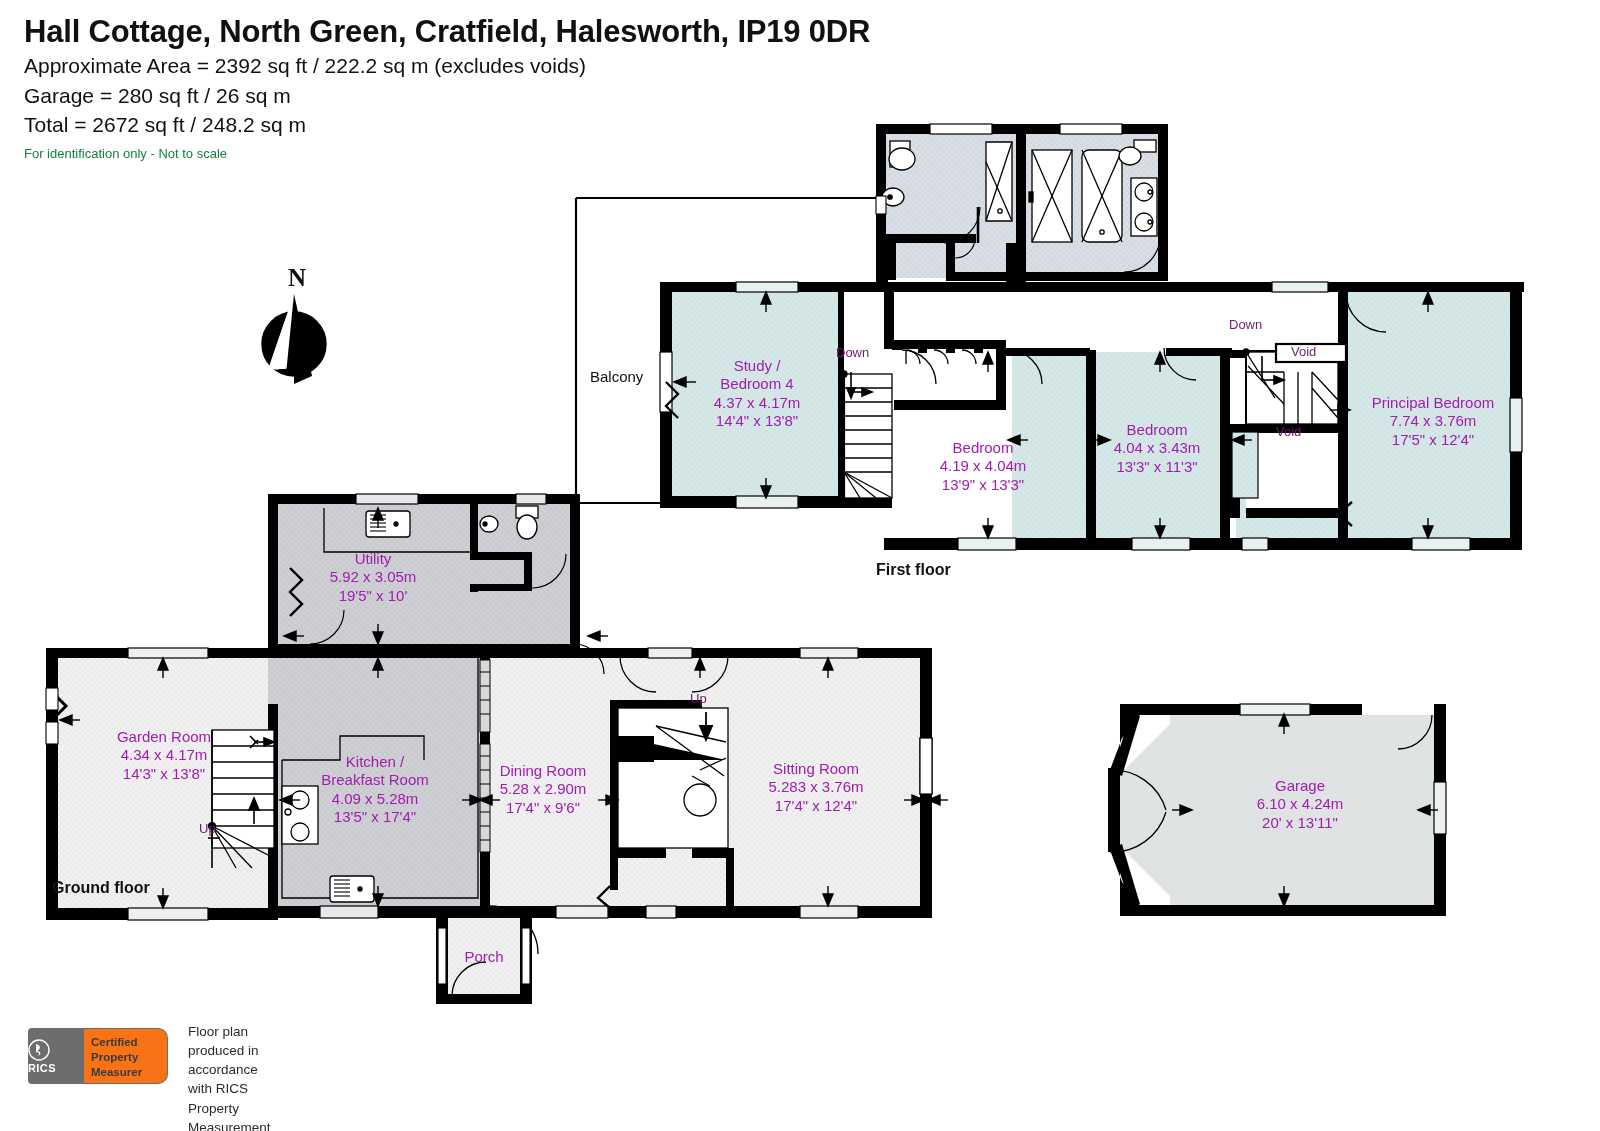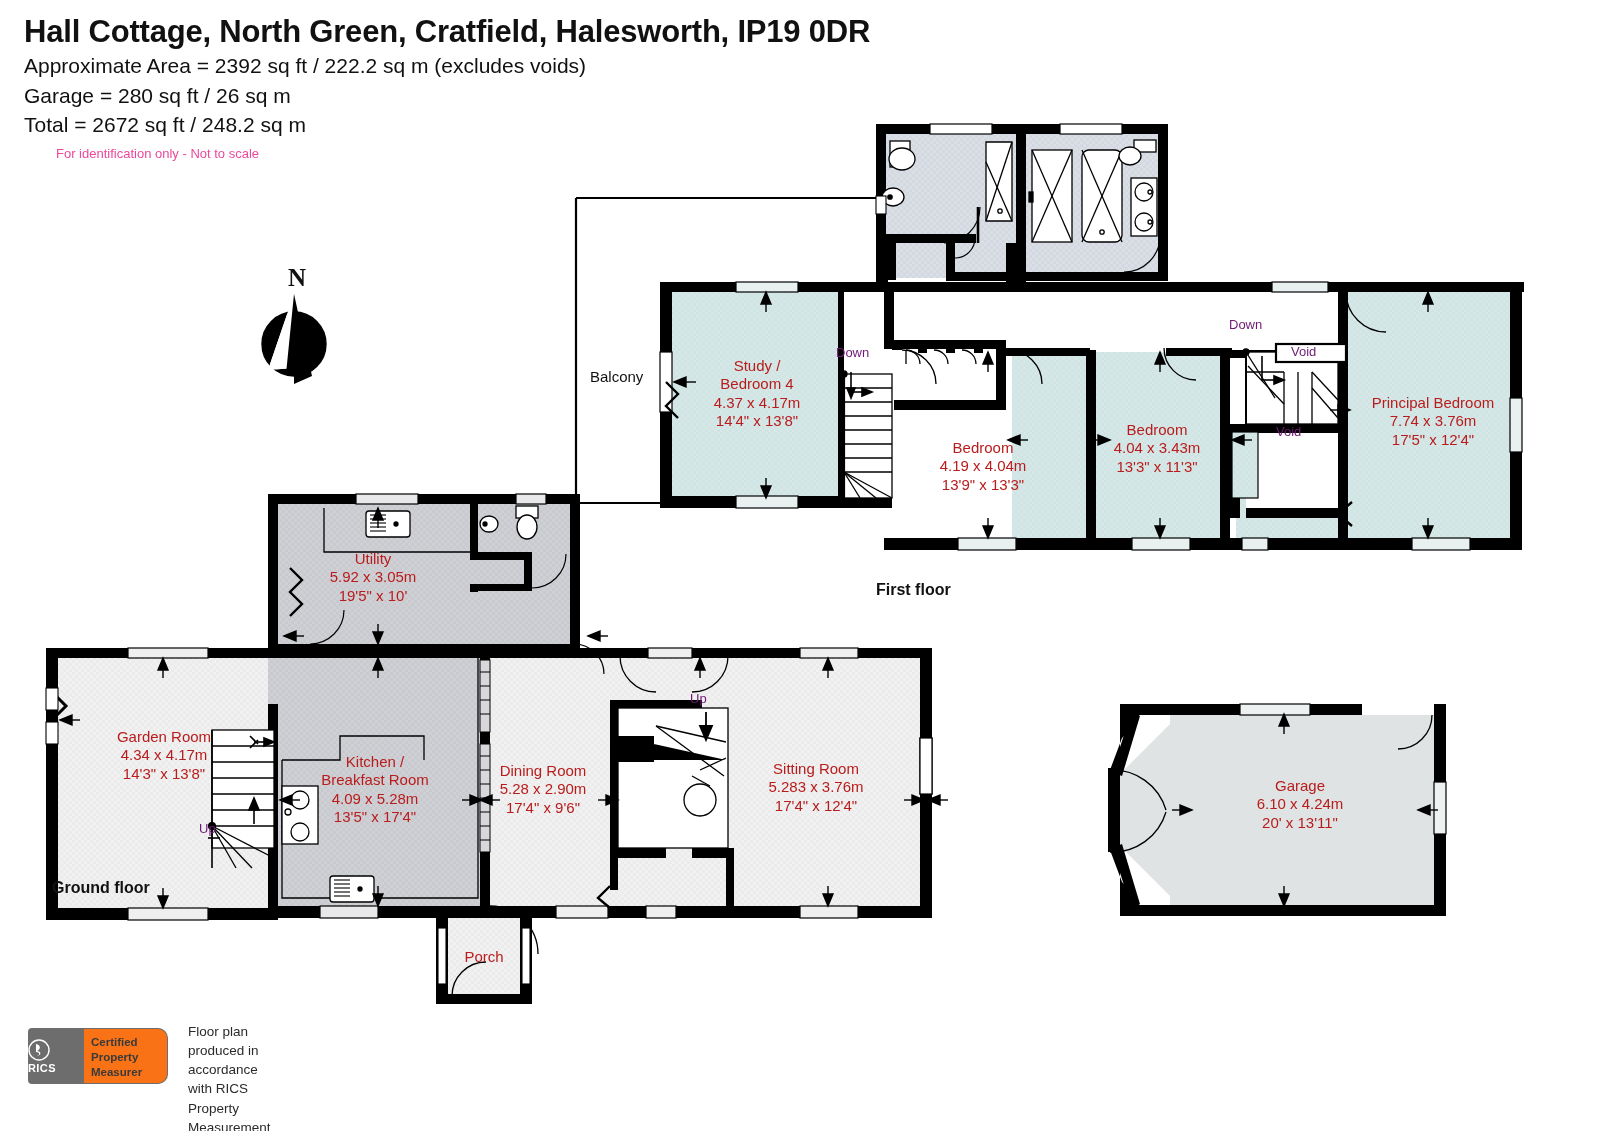--- a/index.html
+++ b/index.html
@@ -26,51 +26,50 @@
     white-space: nowrap;
   }
   .area-line {
     font-size: 21px;
     line-height: 1.33;
     margin-top: 2px;
   }
   #ident-note {
     font-size: 13px;
     margin-top: 7px;
-    color: #ec4899;
-    margin-left: 32px;
+    color: #15803d;
   }
 
   
   #compass { position: absolute; left: 246px; top: 264px; width: 96px; height: 120px; }
   #compass .nlabel {
     position: absolute; left: 42px; top: 0;
     font-size: 25px; font-weight: bold; font-family: "Liberation Serif", serif;
   }
 
   
   #plan { position: absolute; left: 0; top: 0; width: 1600px; height: 1131px; }
   #plan svg { display: block; }
 
   
   .floor-label {
     position: absolute;
     font-size: 16px;
     font-weight: bold;
   }
-  #label-first-floor { left: 876px; top: 561px; margin-top: 20px; }
+  #label-first-floor { left: 876px; top: 561px; }
   #label-ground-floor { left: 52px; top: 879px; }
 
   
   .room-text {
     position: absolute;
     text-align: center;
     font-size: 15px;
     line-height: 1.23;
-    color: #b91c1c;
+    color: #a21caf;
     white-space: nowrap;
     transform: translateX(-50%);
     pointer-events: none;
   }
   .room-text .rname { display: block; }
   .room-text .rdim  { display: block; }
   .plain-text {
     position: absolute;
     font-size: 15px;
     color: #111;

